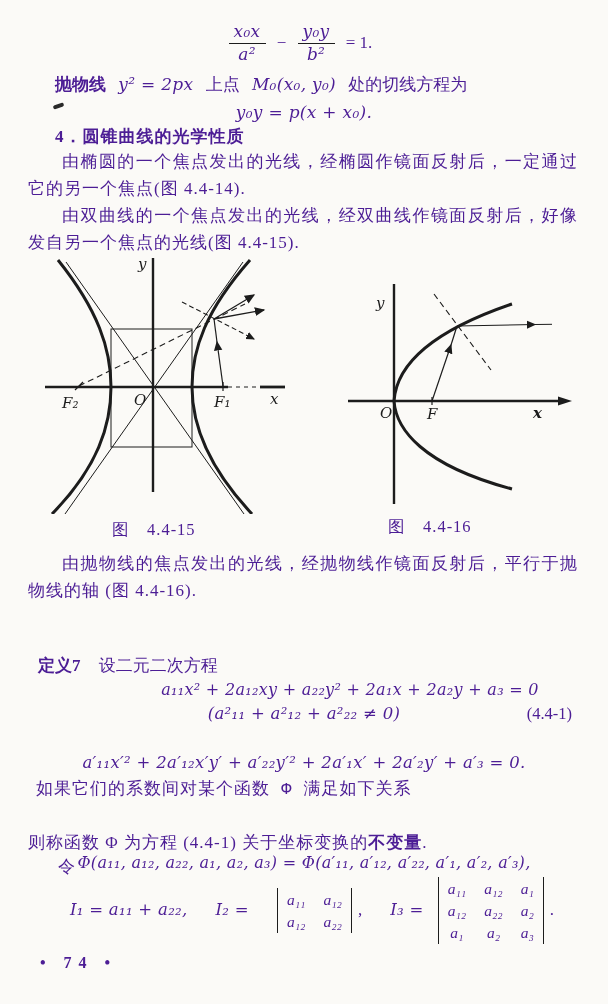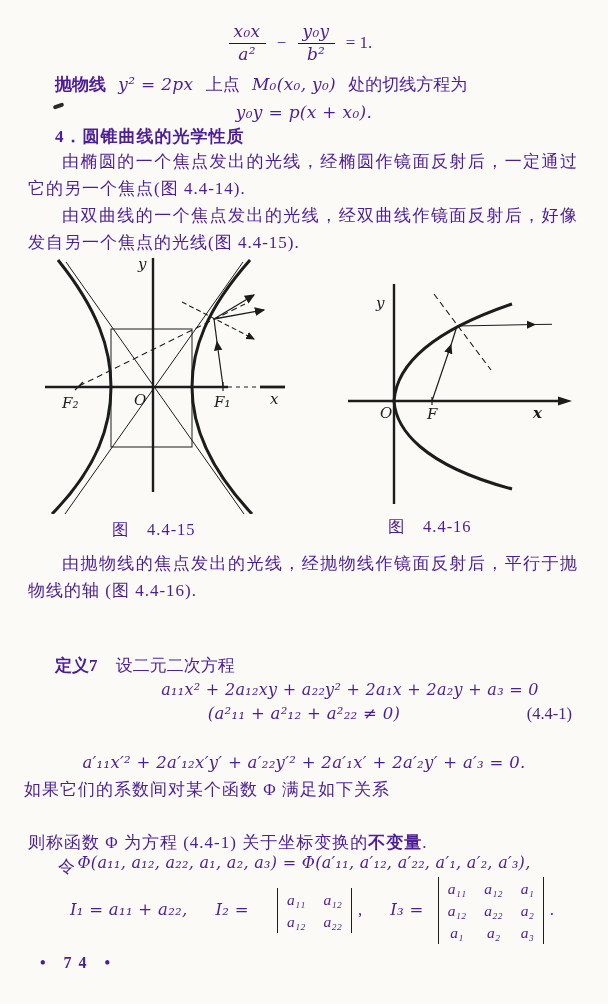--- a/index.html
+++ b/index.html
@@ -135,34 +135,34 @@
     <text x="46" y="56" font-size="15" font-style="italic" fill="#1c1c1c">y</text>
     <text x="203" y="166" font-size="15" font-style="italic" font-weight="bold" fill="#1c1c1c">x</text>
     <text x="50" y="166" font-size="15" font-style="italic" fill="#1c1c1c">O</text>
     <text x="97" y="167" font-size="15" font-style="italic" fill="#1c1c1c">F</text>
   </svg>
   <div class="abs cap nowrap" style="left:380px;top:514px;margin-left:8px;">图　4.4-16</div>
 
   <div class="abs para" style="top:550px;">由抛物线的焦点发出的光线，经抛物线作镜面反射后，平行于抛物线的轴 (图 4.4-16).</div>
 
 
-  <div class="abs nowrap" style="left:55px;top:653px;font-family:Liberation Serif, serif;">
+  <div class="abs nowrap" style="left:38px;top:653px;font-family:Liberation Serif, serif;">
     <span class="b" style="margin-right:14px;">定义7</span>
     <span>设二元二次方程</span>
   </div>
 
   <div class="abs center it" style="top:677px;font-size:16px;margin-left:46px;">a₁₁x² + 2a₁₂xy + a₂₂y² + 2a₁x + 2a₂y + a₃ = 0</div>
 
   <div class="abs center it" style="top:701px;font-size:16.5px;">(a²₁₁ + a²₁₂ + a²₂₂ ≠ 0)</div>
   <div class="abs nowrap" style="right:36px;top:701px;font-size:16.5px;">(4.4-1)</div>
 
 
   <div class="abs center it" style="top:750px;font-size:16.5px;">a′₁₁x′² + 2a′₁₂x′y′ + a′₂₂y′² + 2a′₁x′ + 2a′₂y′ + a′₃ = 0.</div>
 
-  <div class="abs nowrap" style="left:24px;top:777px;letter-spacing:1px;">如果它们的系数间对某个函数 Φ 满足如下关系</div>
+  <div class="abs nowrap" style="left:36px;top:777px;letter-spacing:1px;font-family:Liberation Mono, monospace;">如果它们的系数间对某个函数 Φ 满足如下关系</div>
 
   <div class="abs center it" style="top:850px;font-size:16px;">Φ(a₁₁, a₁₂, a₂₂, a₁, a₂, a₃) = Φ(a′₁₁, a′₁₂, a′₂₂, a′₁, a′₂, a′₃),</div>
 
   <div class="abs nowrap" style="left:28px;top:830px;letter-spacing:1px;">
     <span>则称函数 Φ 为方程 (4.4-1) 关于坐标变换的</span><span class="b">不变量</span><span>.</span>
   </div>
 
   <div class="abs nowrap" style="left:58px;top:854px;">令</div>
 
   <div class="abs invrow" style="top:868px;height:84px;">

